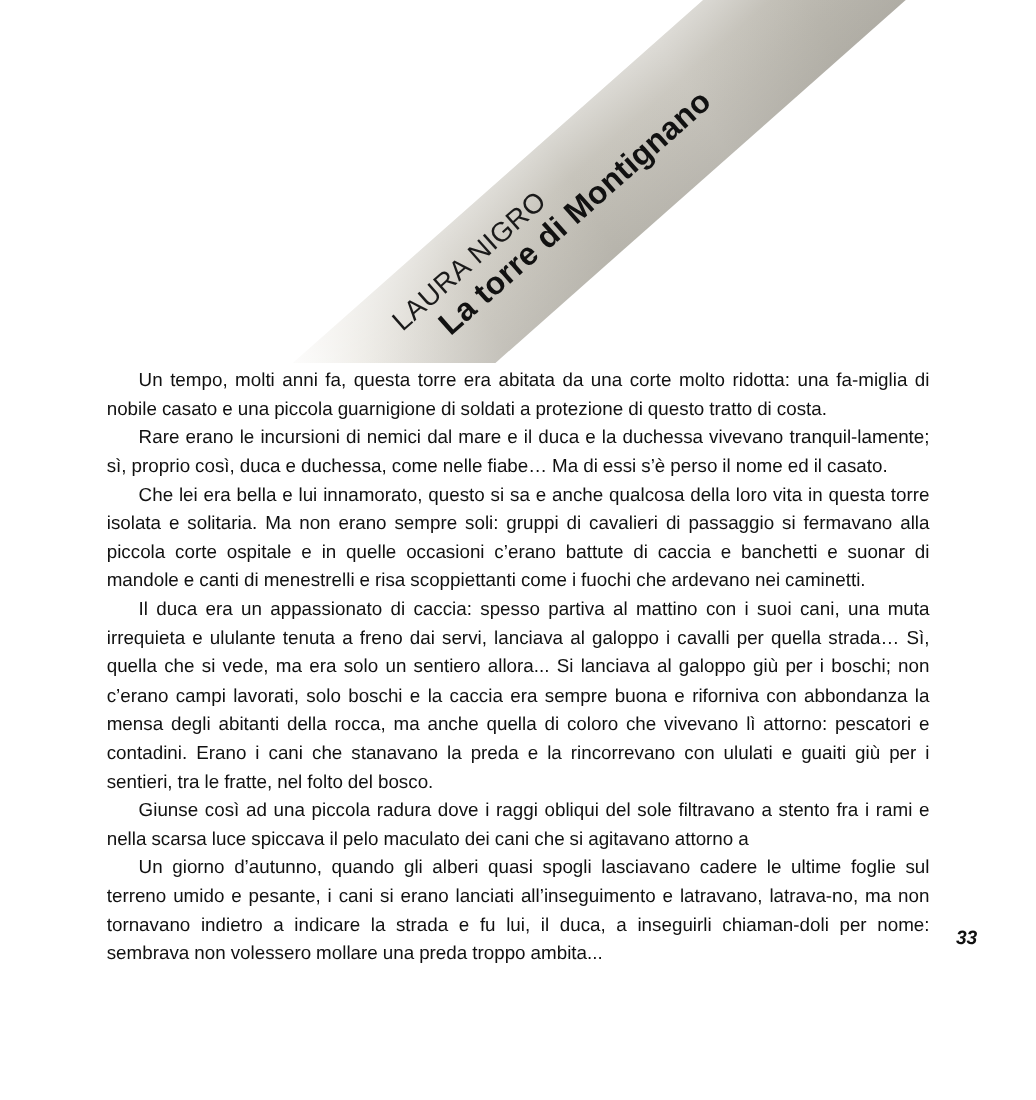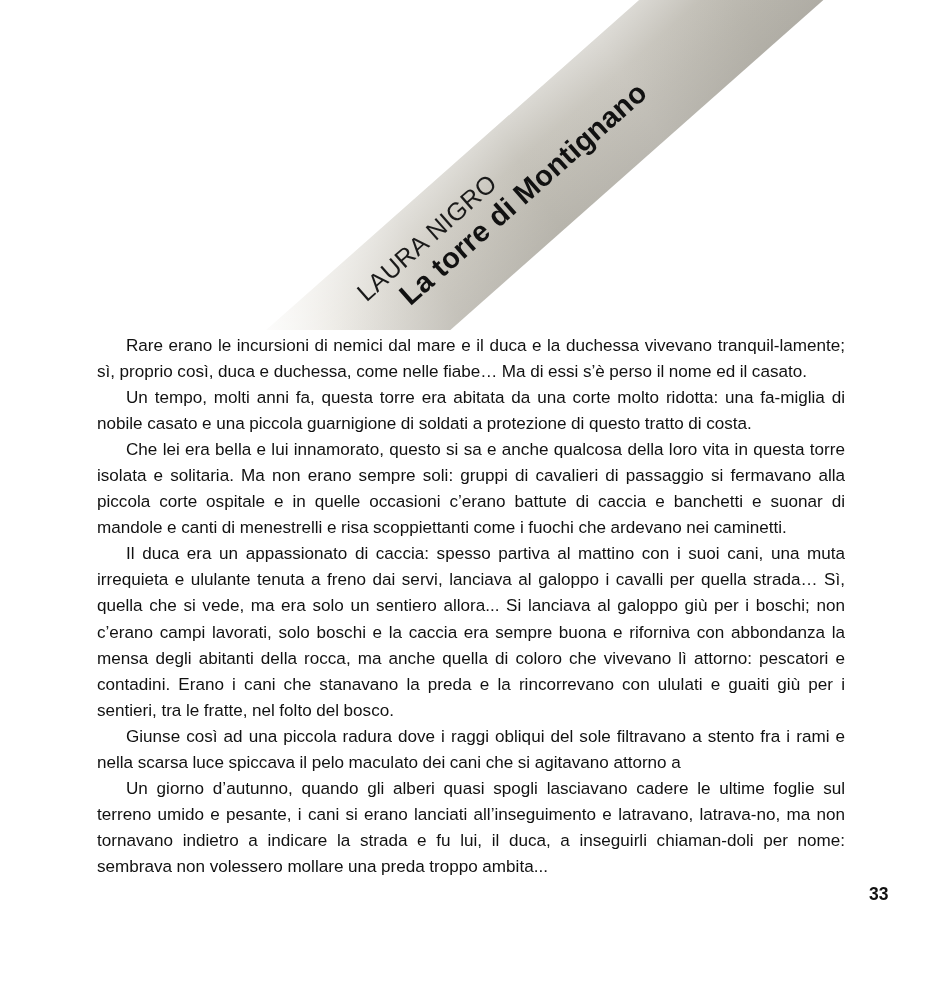--- a/index.html
+++ b/index.html
@@ -119,22 +119,23 @@
     text-align: justify;
     color: #111111;
     hyphens: manual;
     word-spacing: -0.2px;
   }
 
   
   .folio {
     position: absolute;
     left: 869px;
-    top: 884px;
+    top: 842px;
     font-size: 17.5px;
+    font-style: italic;
     font-weight: bold;
     color: #111111;
   }
 </style>
 </head>
 <body>
 
 <div class="page">
 
   <div class="band-layer">
@@ -143,22 +144,22 @@
     </div>
     <div class="band-fade-left"></div>
   </div>
 
   <div class="title-block">
     <div class="author">LAURA NIGRO</div>
     <div class="story-title">La torre di Montignano</div>
   </div>
 
   <div class="textblock">
+    <p class="para">Un tempo, molti anni fa, questa torre era abitata da una corte molto ridotta: una fa‑miglia di nobile casato e una piccola guarnigione di soldati a protezione di questo tratto di costa.</p>
     <p class="para">Rare erano le incursioni di nemici dal mare e il duca e la duchessa vivevano tranquil‑lamente; sì, proprio così, duca e duchessa, come nelle fiabe… Ma di essi s’è perso  il nome ed il casato.</p>
-    <p class="para">Un tempo, molti anni fa, questa torre era abitata da una corte molto ridotta: una fa‑miglia di nobile casato e una piccola guarnigione di soldati a protezione di questo tratto di costa.</p>
     <p class="para">Che lei era bella e lui innamorato, questo si sa e anche qualcosa  della loro vita in questa torre isolata e solitaria. Ma non erano sempre soli: gruppi di cavalieri di passaggio si fermavano alla piccola corte ospitale e in quelle occasioni c’erano battute di caccia e banchetti e suonar di mandole e canti di menestrelli e risa scoppiettanti come i fuochi che ardevano nei caminetti.</p>
     <p class="para">Il duca era un appassionato di caccia: spesso partiva al mattino con i suoi cani, una muta irrequieta e ululante tenuta a freno dai servi, lanciava al galoppo i cavalli per quella strada… Sì, quella che si vede, ma era solo un sentiero allora... Si lanciava al galoppo giù per i boschi; non c’erano campi lavorati, solo boschi e la caccia era sempre buona e riforniva con abbondanza la mensa degli abitanti della rocca, ma anche quella di coloro che vivevano lì attorno: pescatori e contadini. Erano i cani che stanavano la preda e la rincorrevano con ululati e guaiti giù per i sentieri, tra le fratte, nel folto del bosco.</p>
     <p class="para">Giunse così ad una piccola radura dove i raggi obliqui del sole filtravano a stento fra i rami e nella scarsa luce spiccava il pelo maculato dei cani che si agitavano attorno a</p>
     <p class="para">Un giorno d’autunno, quando gli alberi quasi spogli lasciavano cadere le ultime foglie sul terreno umido e pesante, i cani si erano lanciati all’inseguimento e latravano, latrava‑no, ma non tornavano indietro a indicare la strada e fu lui, il duca, a inseguirli chiaman‑doli per nome: sembrava  non volessero mollare una preda troppo ambita...</p>
   </div>
 
   <div class="folio">33</div>
 
 </div>
 

